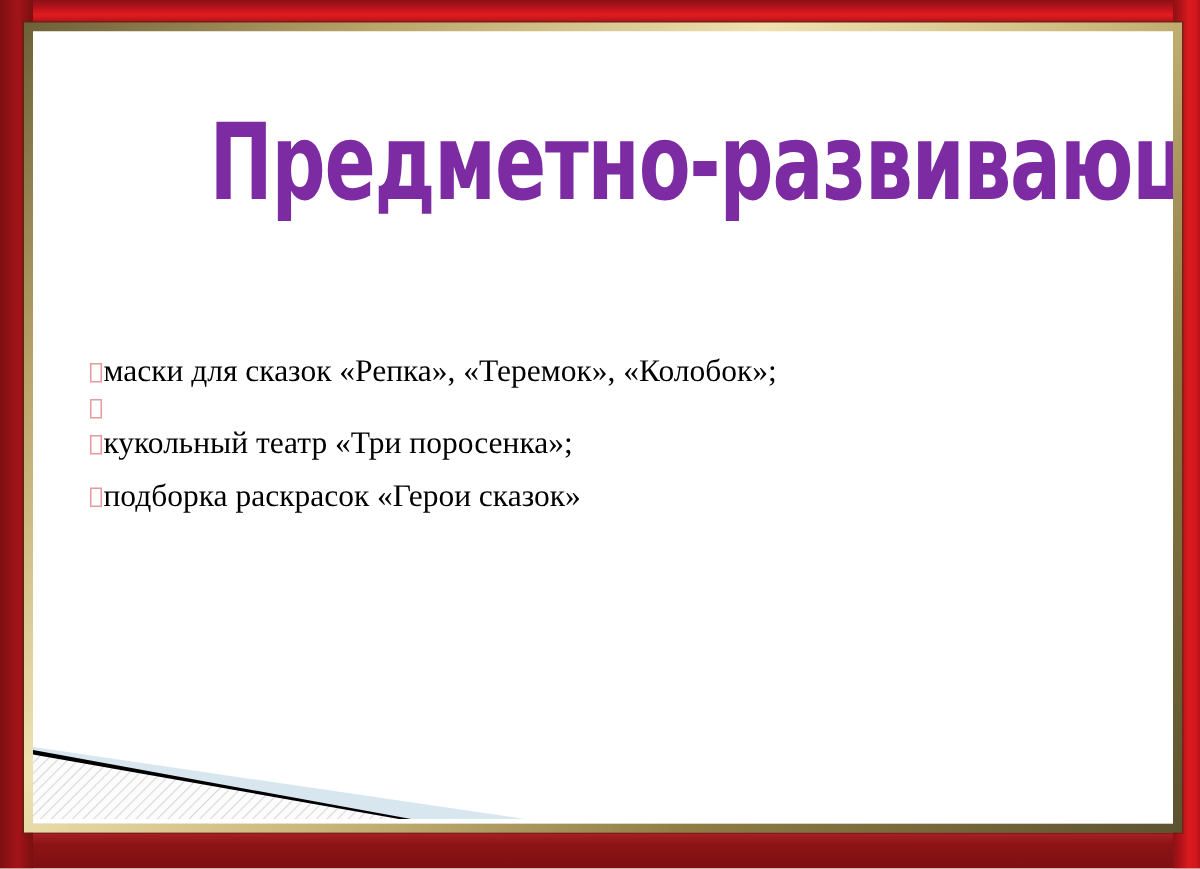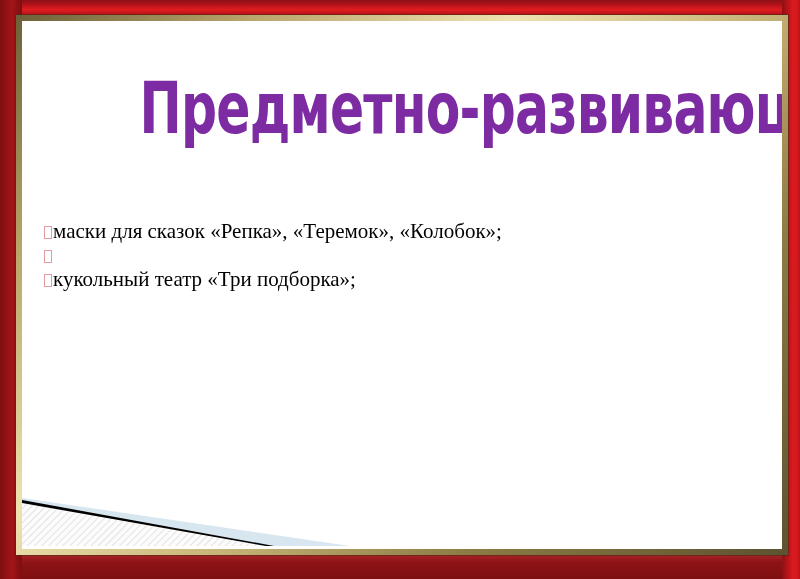--- a/index.html
+++ b/index.html
@@ -102,21 +102,21 @@
     transform-origin: center center;
     white-space: nowrap;
   }
 
   
   .body-list {
     position: absolute;
     left: 22px;
     top: 193px;
     width: 700px;
-    margin: 0;
+    margin: 16px;
     padding: 0;
     list-style: none;
   }
   .body-item {
     display: flex;
     align-items: baseline;
     font-family: "Liberation Serif", "DejaVu Serif", serif;
     font-size: 21px;
     line-height: 35px;
     color: #000000;
@@ -172,23 +172,27 @@
         <span class="bullet-box"></span>
         <span class="item-text">маски для сказок «Репка», «Теремок»,  «Колобок»;</span>
       </li>
 
       <li class="body-item">
         <span class="bullet-box"></span>
       </li>
 
       <li class="body-item">
         <span class="bullet-box"></span>
-        <span class="item-text">кукольный театр «Три подборка»;</span>
-      </li>
-
+        <span class="item-text">кукольный театр «Три поросенка»;</span>
+      </li>
+
+      <li class="body-item">
+        <span class="bullet-box"></span>
+        <span class="item-text"> подборка раскрасок «Герои сказок»</span>
+      </li>
 
     </ul>
 
     <div class="wedge">
       <svg width="330" height="55" viewBox="0 0 330 55" xmlns="http://www.w3.org/2000/svg">
         <defs>
           <pattern id="hatch" width="5" height="5" patternUnits="userSpaceOnUse" patternTransform="rotate(45)">
             <rect width="5" height="5" fill="#fcfcfc"></rect>
             <line x1="0" y1="0" x2="0" y2="5" stroke="#d7d7d7" stroke-width="1.4"></line>
           </pattern>

